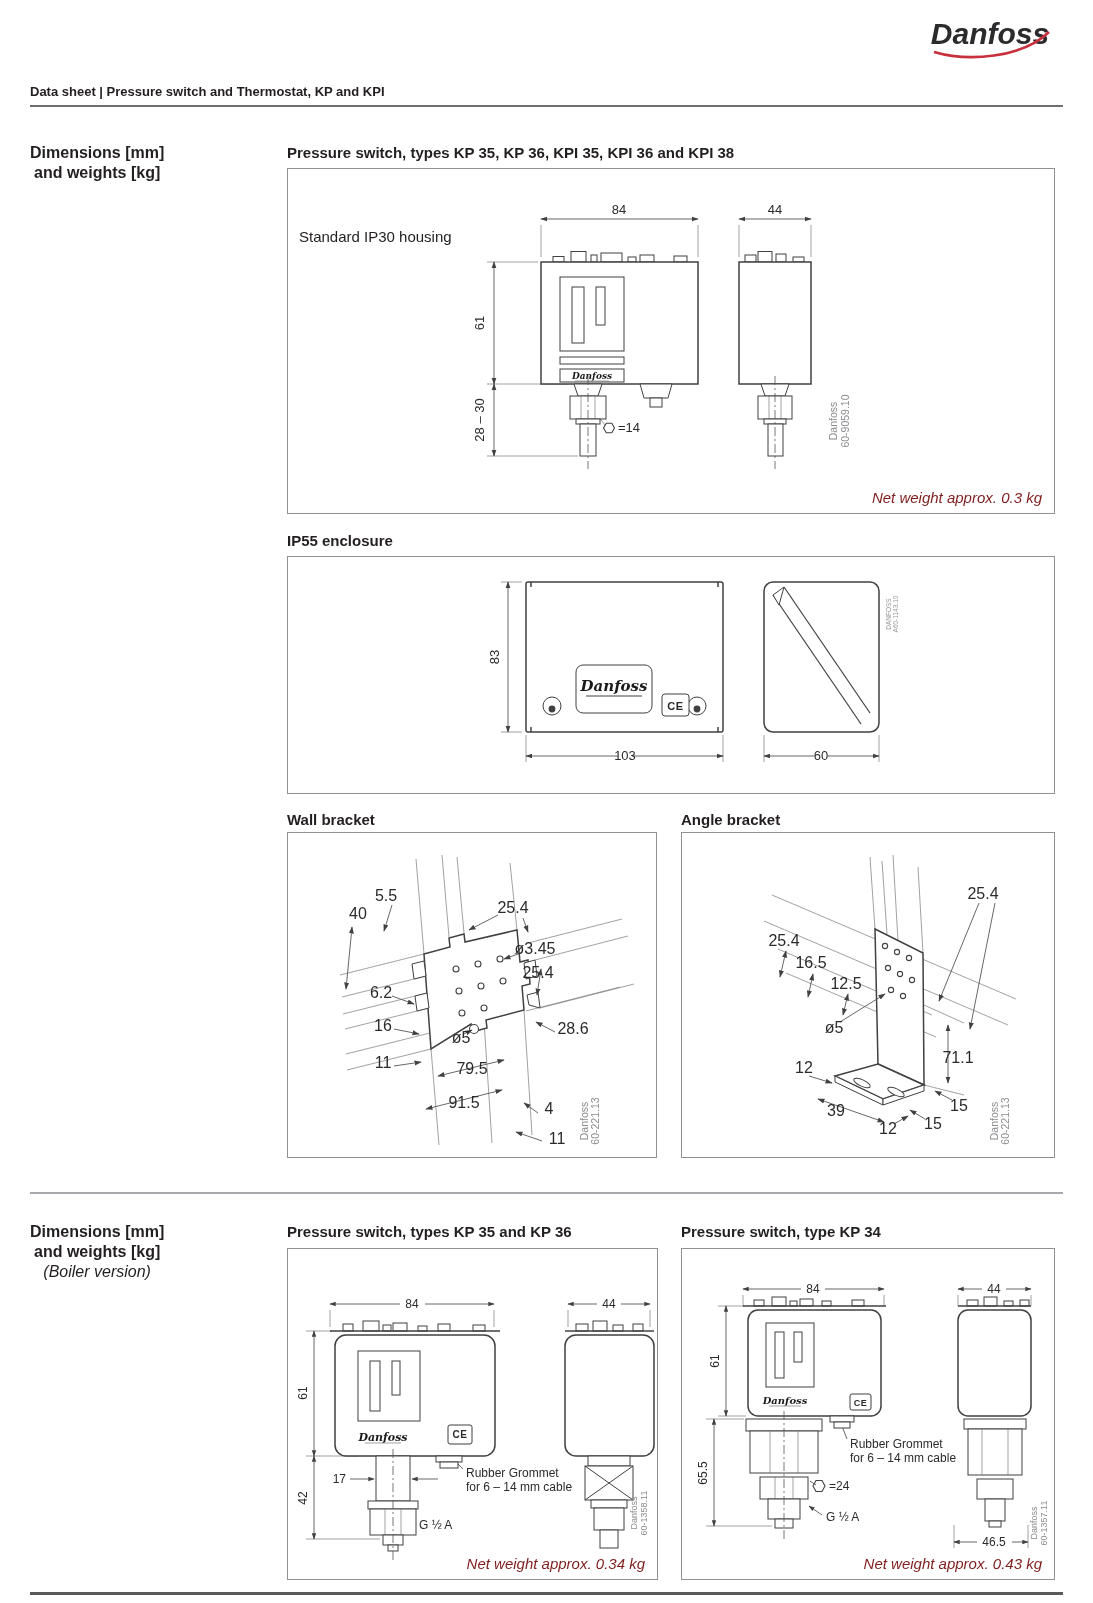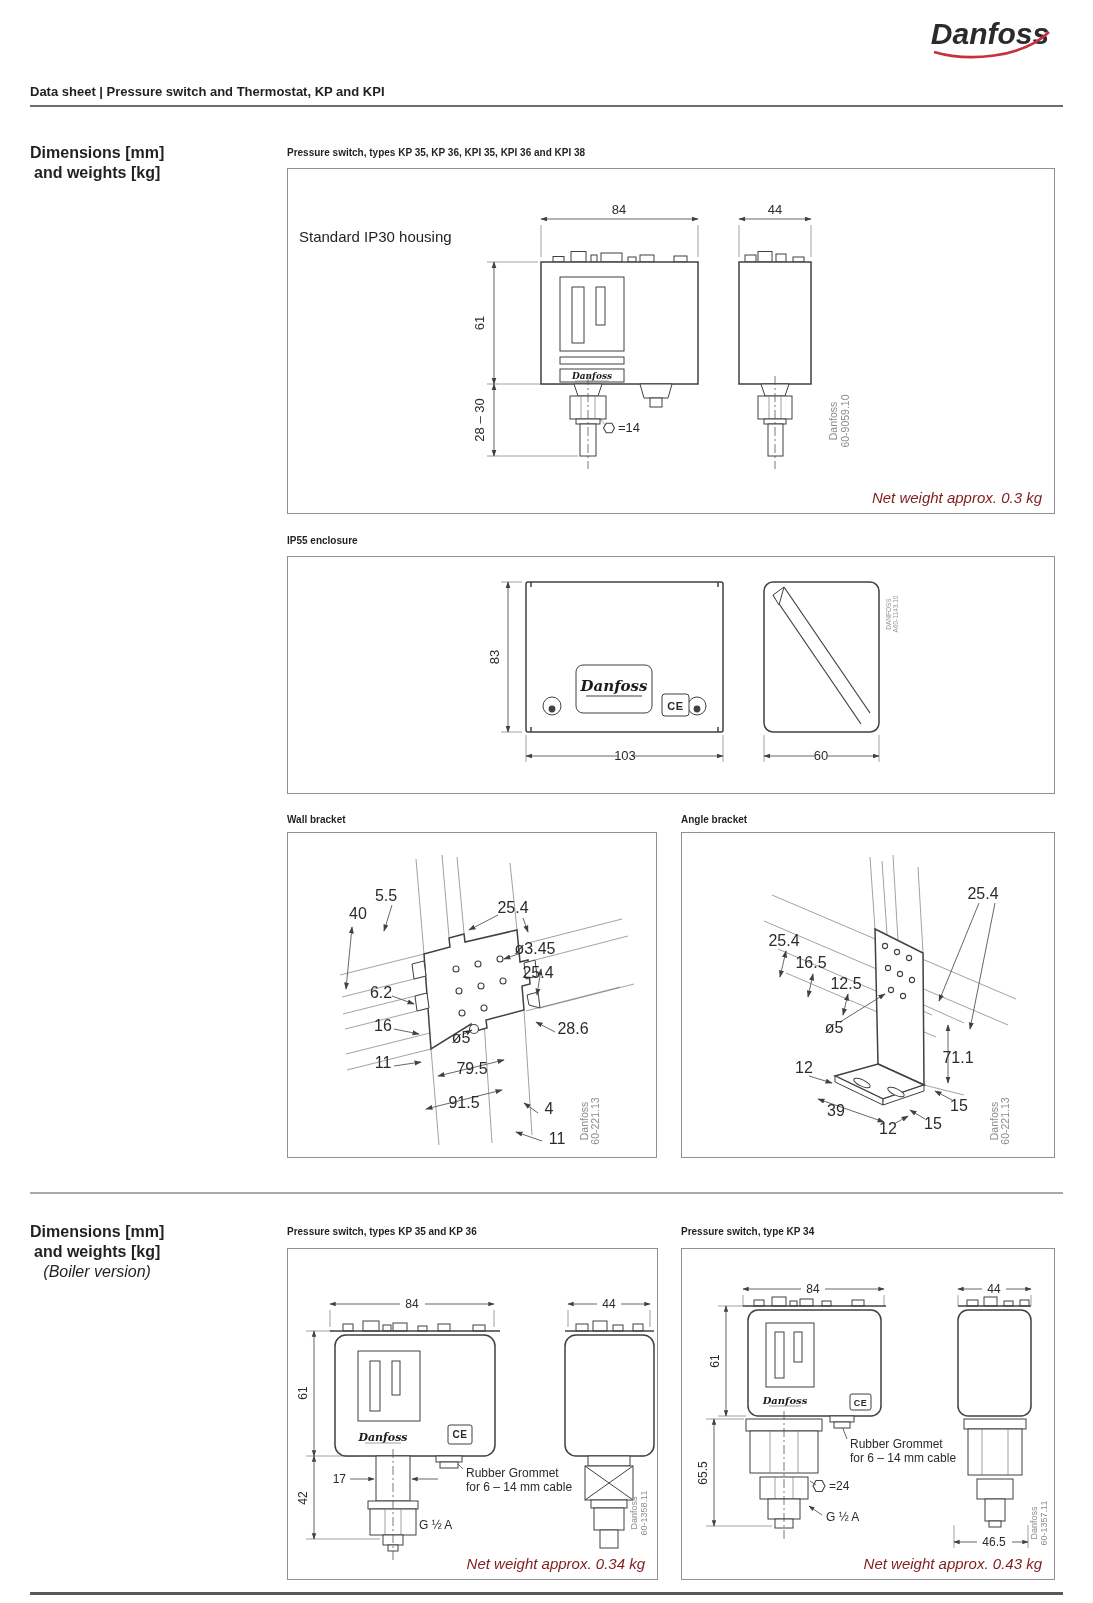--- a/index.html
+++ b/index.html
@@ -1,21 +1,21 @@
 <!DOCTYPE html>
 <html><head>
 <meta charset="utf-8">
 <style>
   html,body{margin:0;padding:0;}
   body{
     width:1093px;height:1603px;position:relative;background:#ffffff;
     font-family:"Liberation Sans",sans-serif;color:#231f20;overflow:hidden;
   }
   .abs{position:absolute;}
-  .h-bold{font-size:10px;font-weight:bold;color:#231f20;line-height:20px;}
+  .h-bold{font-size:15px;font-weight:bold;color:#231f20;line-height:20px;}
   .rule{position:absolute;background:#6d6e71;}
   .panel{position:absolute;border:1px solid #8f9194;background:#fff;}
   .panel-label{position:absolute;left:11px;top:12px;font-size:15px;color:#231f20;margin-top:47px;}
   .nw{position:absolute;right:12px;bottom:7px;font-size:15px;font-style:italic;color:#7f1d1d;}
   .sidebar div{font-size:16px;font-weight:bold;line-height:20px;text-align:center;}
   .sidebar .it{font-weight:normal;font-style:italic;}
   svg text{font-family:"Liberation Sans",sans-serif;fill:#2b2b2d;}
   .t13{font-size:13px;} .t12{font-size:12px;} .t16{font-size:16px;}
   .mid{text-anchor:middle;} .end{text-anchor:end;}
   .ref{fill:#8a8c8f;font-size:10.5px;}

